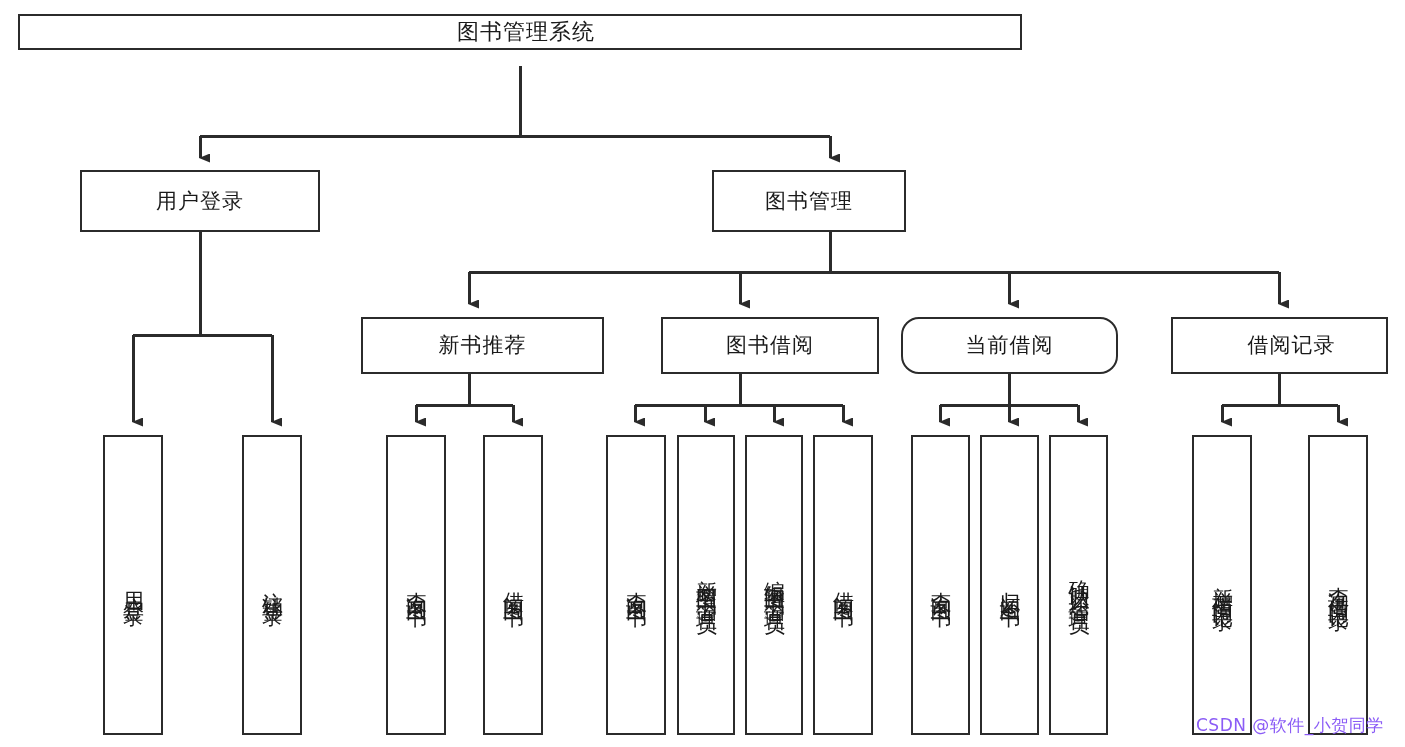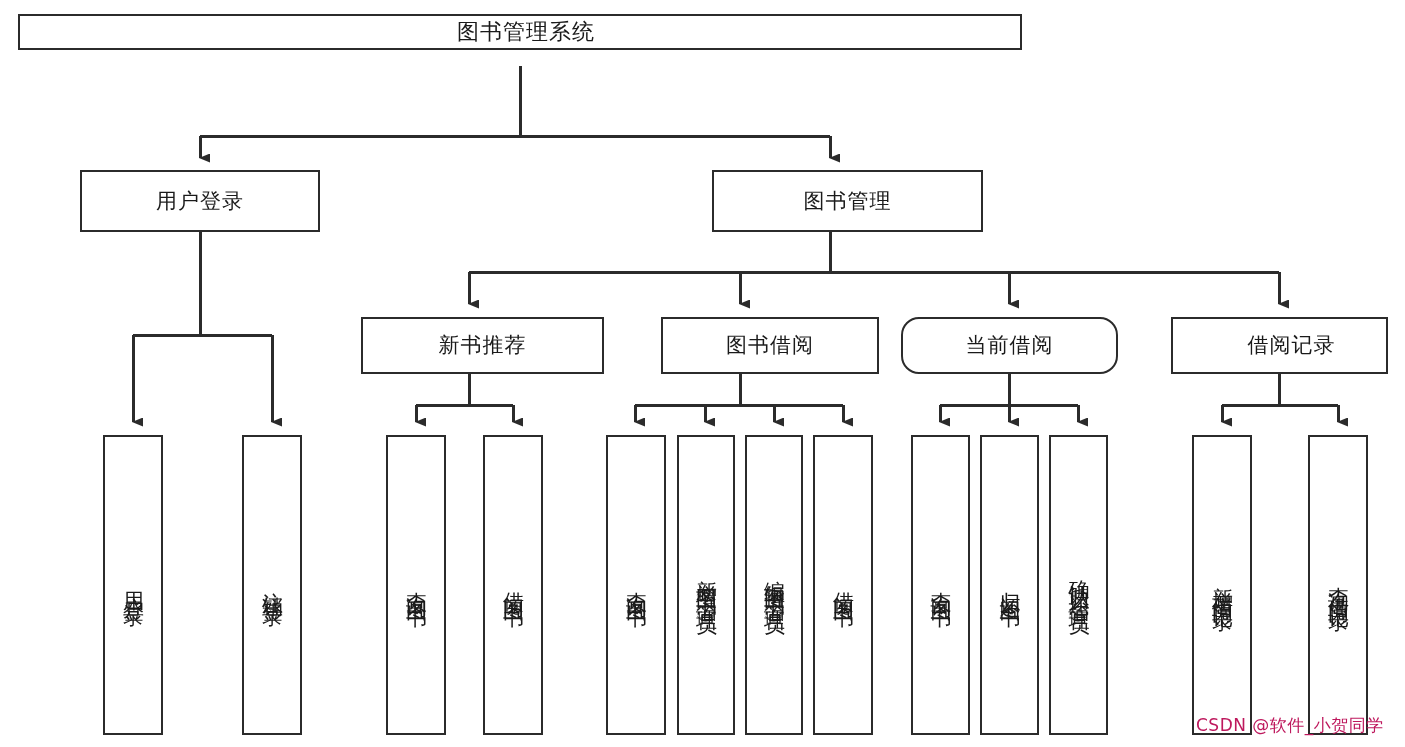--- a/index.html
+++ b/index.html
@@ -62,21 +62,21 @@
     font-size: 21px;
     letter-spacing: 5px;
     line-height: 1;
     max-height: 100%;
   }
   #watermark {
     position: absolute;
     left: 1196px;
     top: 714px;
     font-size: 17px;
-    color: #be185d;
+    color: #8b5cf6;
     white-space: nowrap;
     letter-spacing: 0.5px;
     font-family: "DejaVu Sans", "Liberation Sans", sans-serif;
   }
 </style>
 </head>
 <body>
 
 <div id="diagram-root">
 
@@ -131,21 +131,21 @@
     </g>
   </svg>
 
   <div class="node h root" style="left:18px; top:14px; width:1004px; height:36px;padding-left:12px;">
     <span class="node-label">图书管理系统</span>
   </div>
 
   <div class="node h" style="left:80px; top:170px; width:240px; height:62px;">
     <span class="node-label">用户登录</span>
   </div>
-  <div class="node h" style="left:712px; top:170px; width:271px; height:62px;">
+  <div class="node h" style="left:712px; top:170px; width:194px; height:62px;">
     <span class="node-label">图书管理</span>
   </div>
 
   <div class="node h" style="left:361px; top:317px; width:243px; height:57px;justify-content:center;">
     <span class="node-label">新书推荐</span>
   </div>
   <div class="node h" style="left:661px; top:317px; width:218px; height:57px;">
     <span class="node-label">图书借阅</span>
   </div>
   <div class="node h" style="left:901px; top:317px; width:217px; height:57px;border-radius:18px;">

